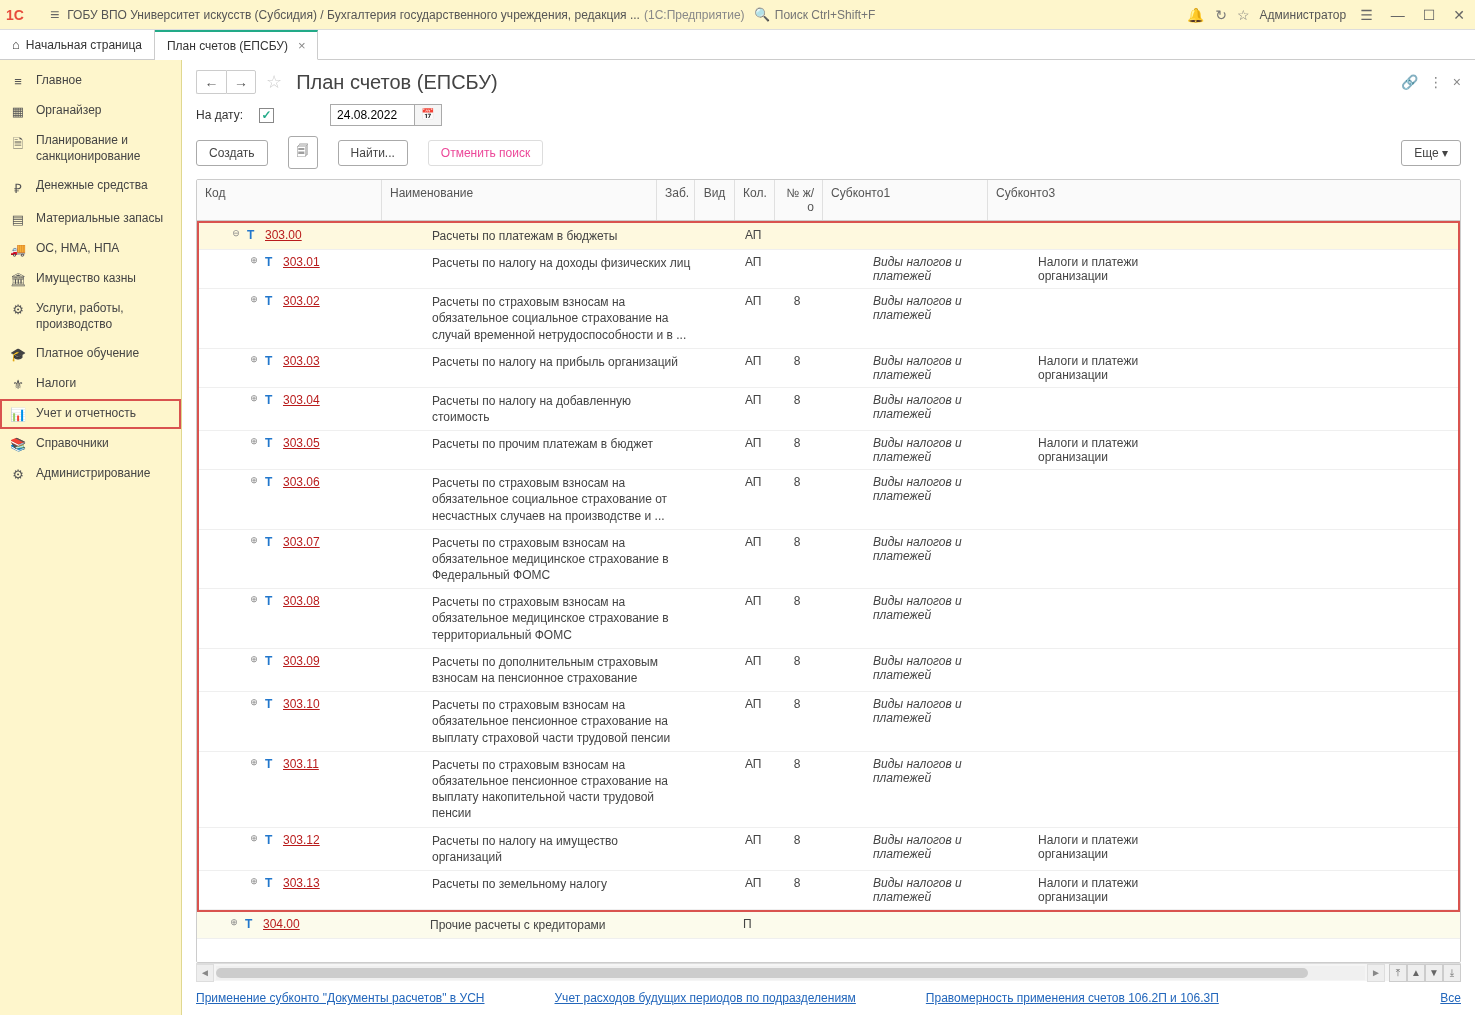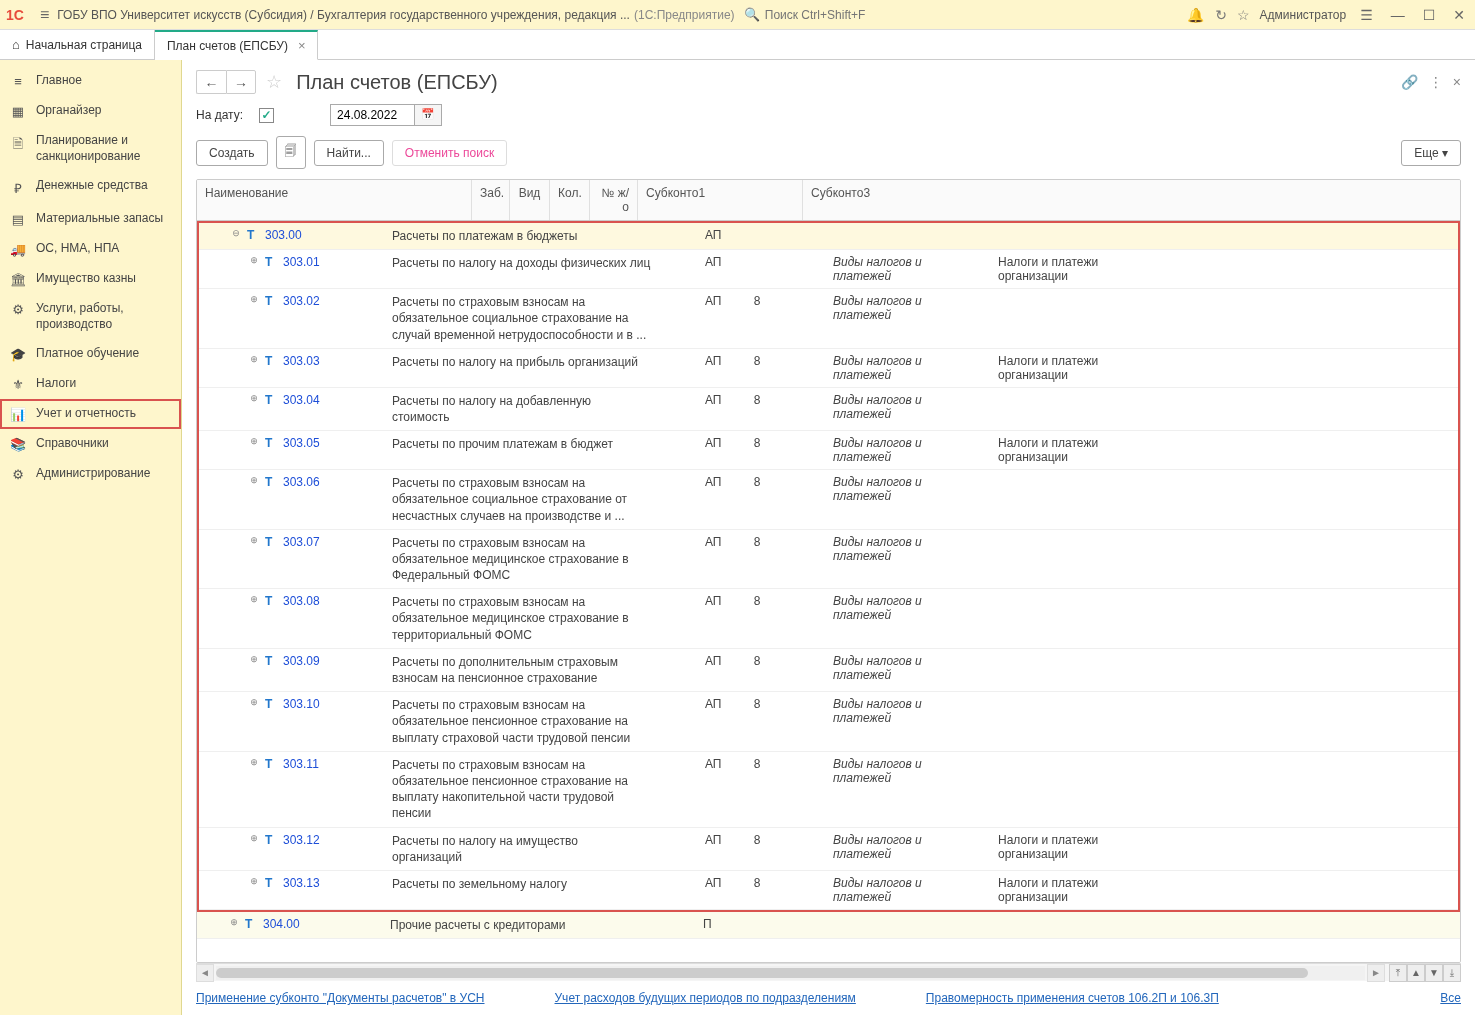--- a/index.html
+++ b/index.html
@@ -1,21 +1,21 @@
 <!DOCTYPE html>
 <html><head>
 <meta charset="utf-8">
 <style>
 * { box-sizing: border-box; margin: 0; padding: 0; }
 body { font-family: Arial, sans-serif; font-size: 12px; color: #333; background: #fff; width: 1475px; height: 1015px; overflow: hidden; }
 
 
 .topbar { display: flex; align-items: center; background: #fef6cc; height: 30px; padding: 0 6px; border-bottom: 1px solid #ddd; }
 .logo { font-weight: bold; color: #d9534f; font-size: 14px; margin-right: 8px; display: flex; align-items: center; }
-.logo-icon { color: #e74c3c; font-weight: bold; margin-right: 8px; }
+.logo-icon { color: #e74c3c; font-weight: bold; margin-right: 18px; }
 .hamburger { margin-right: 8px; font-size: 16px; color: #666; cursor: pointer; }
 .title-text { color: #555; font-size: 12px; flex: 0 0 auto; }
 .app-name { color: #888; margin-left: 4px; }
 .search-wrap { display: flex; align-items: center; margin-left: 10px; flex: 1; }
 .search-icon { color: #888; margin-right: 4px; font-size: 13px; }
 .search-input { background: transparent; border: none; font-size: 12px; color: #a16207; width: 150px; outline: none; }
 .topbar-right { display: flex; align-items: center; gap: 10px; }
 .topbar-icon { color: #777; font-size: 14px; cursor: pointer; }
 .user-label { color: #555; font-size: 12px; }
 .win-btn { color: #666; font-size: 14px; cursor: pointer; padding: 0 4px; }
@@ -54,21 +54,21 @@
 
 
 .date-row { display: flex; align-items: center; padding: 4px 14px; gap: 16px; }
 .date-label { font-size: 12px; color: #333; }
 .checkbox { width: 15px; height: 15px; border: 1px solid #888; display: flex; align-items: center; justify-content: center; color: #2a8; font-size: 12px; font-weight: bold; cursor: pointer; }
 .date-field { display: flex; margin-left: 40px; }
 .date-input { border: 1px solid #aaa; padding: 3px 6px; font-size: 12px; width: 85px; }
 .date-btn { border: 1px solid #aaa; border-left: none; background: #f5f5f5; padding: 3px 6px; font-size: 11px; cursor: pointer; }
 
 
-.toolbar { display: flex; align-items: center; padding: 6px 14px; gap: 8px; }
+.toolbar { display: flex; align-items: center; padding: 6px 14px; gap: 20px; }
 .btn { border: 1px solid #aaa; background: #fff; padding: 5px 12px; font-size: 12px; color: #444; cursor: pointer; border-radius: 3px; }
 .btn.disabled { color: #ec4899; border-color: #ddd; cursor: default; }
 .btn.icon-only { padding: 5px 8px; }
 .toolbar-spacer { flex: 1; }
 
 
 .table-wrap { flex: 1; margin: 4px 14px 0 14px; border: 1px solid #ccc; border-radius: 2px; overflow: hidden; display: flex; flex-direction: column; }
 .table-header { display: flex; background: #fafafa; border-bottom: 1px solid #ccc; }
 .th { padding: 6px 8px; font-size: 12px; color: #555; border-right: 1px solid #e0e0e0; }
 .th:last-child { border-right: none; }
@@ -85,22 +85,22 @@
 .table-body { flex: 1; overflow-y: auto; background: #fff; }
 .highlight-frame { border: 2px solid #d9534f; }
 .trow { display: flex; border-bottom: 1px solid #efefef; min-height: 27px; align-items: flex-start; padding-top: 5px; padding-bottom: 5px; }
 .trow.selected { background: #fef9df; }
 .trow.outside { background: #fcfbec; }
 .td { padding: 0 8px; font-size: 12px; color: #444; }
 .cell-code { width: 185px; display: flex; align-items: flex-start; gap: 6px; }
 .tree-indent { display: inline-block; }
 .expand-icon { color: #888; font-size: 9px; width: 10px; display: inline-block; text-align: center; cursor: pointer; }
 .t-icon { color: #2277cc; font-weight: bold; font-size: 12px; width: 12px; }
-.code-text { color: #1d4ed8; }
-.cell-name { width: 275px; line-height: 1.35; }
+.code-text { color: #b91c1c; text-decoration: underline; }
+.cell-name { width: 275px; line-height: 1.35; margin-left: 40px; }
 .cell-zab { width: 38px; text-align: center; }
 .cell-vid { width: 40px; }
 .cell-kol { width: 40px; text-align: center; }
 .cell-njo { width: 48px; text-align: center; }
 .cell-sub1 { width: 165px; font-style: italic; }
 .cell-sub2 { width: 185px; }
 .cell-sub3 { flex: 1; }
 
 
 .hscroll { display: flex; align-items: center; height: 18px; border-top: 1px solid #ddd; margin: 0 14px; background: #f5f5f5; }
@@ -239,20 +239,21 @@
       <button class="btn">Создать</button>
       <button class="btn icon-only">🗐</button>
       <button class="btn">Найти...</button>
       <button class="btn disabled">Отменить поиск</button>
       <div class="toolbar-spacer"></div>
       <button class="btn"><span>Еще</span> ▾</button>
     </div>
 
     <div class="table-wrap">
       <div class="table-header">
+        <div class="th col-code">Код</div>
         <div class="th col-name">Наименование</div>
         <div class="th col-zab">Заб.</div>
         <div class="th col-vid">Вид</div>
         <div class="th col-kol">Кол.</div>
         <div class="th col-njo">№ ж/о</div>
         <div class="th col-sub1">Субконто1</div>
         <div class="th col-sub3">Субконто3</div>
       </div>
       <div class="table-body">
         <div class="highlight-frame" id="tbody-highlight">

